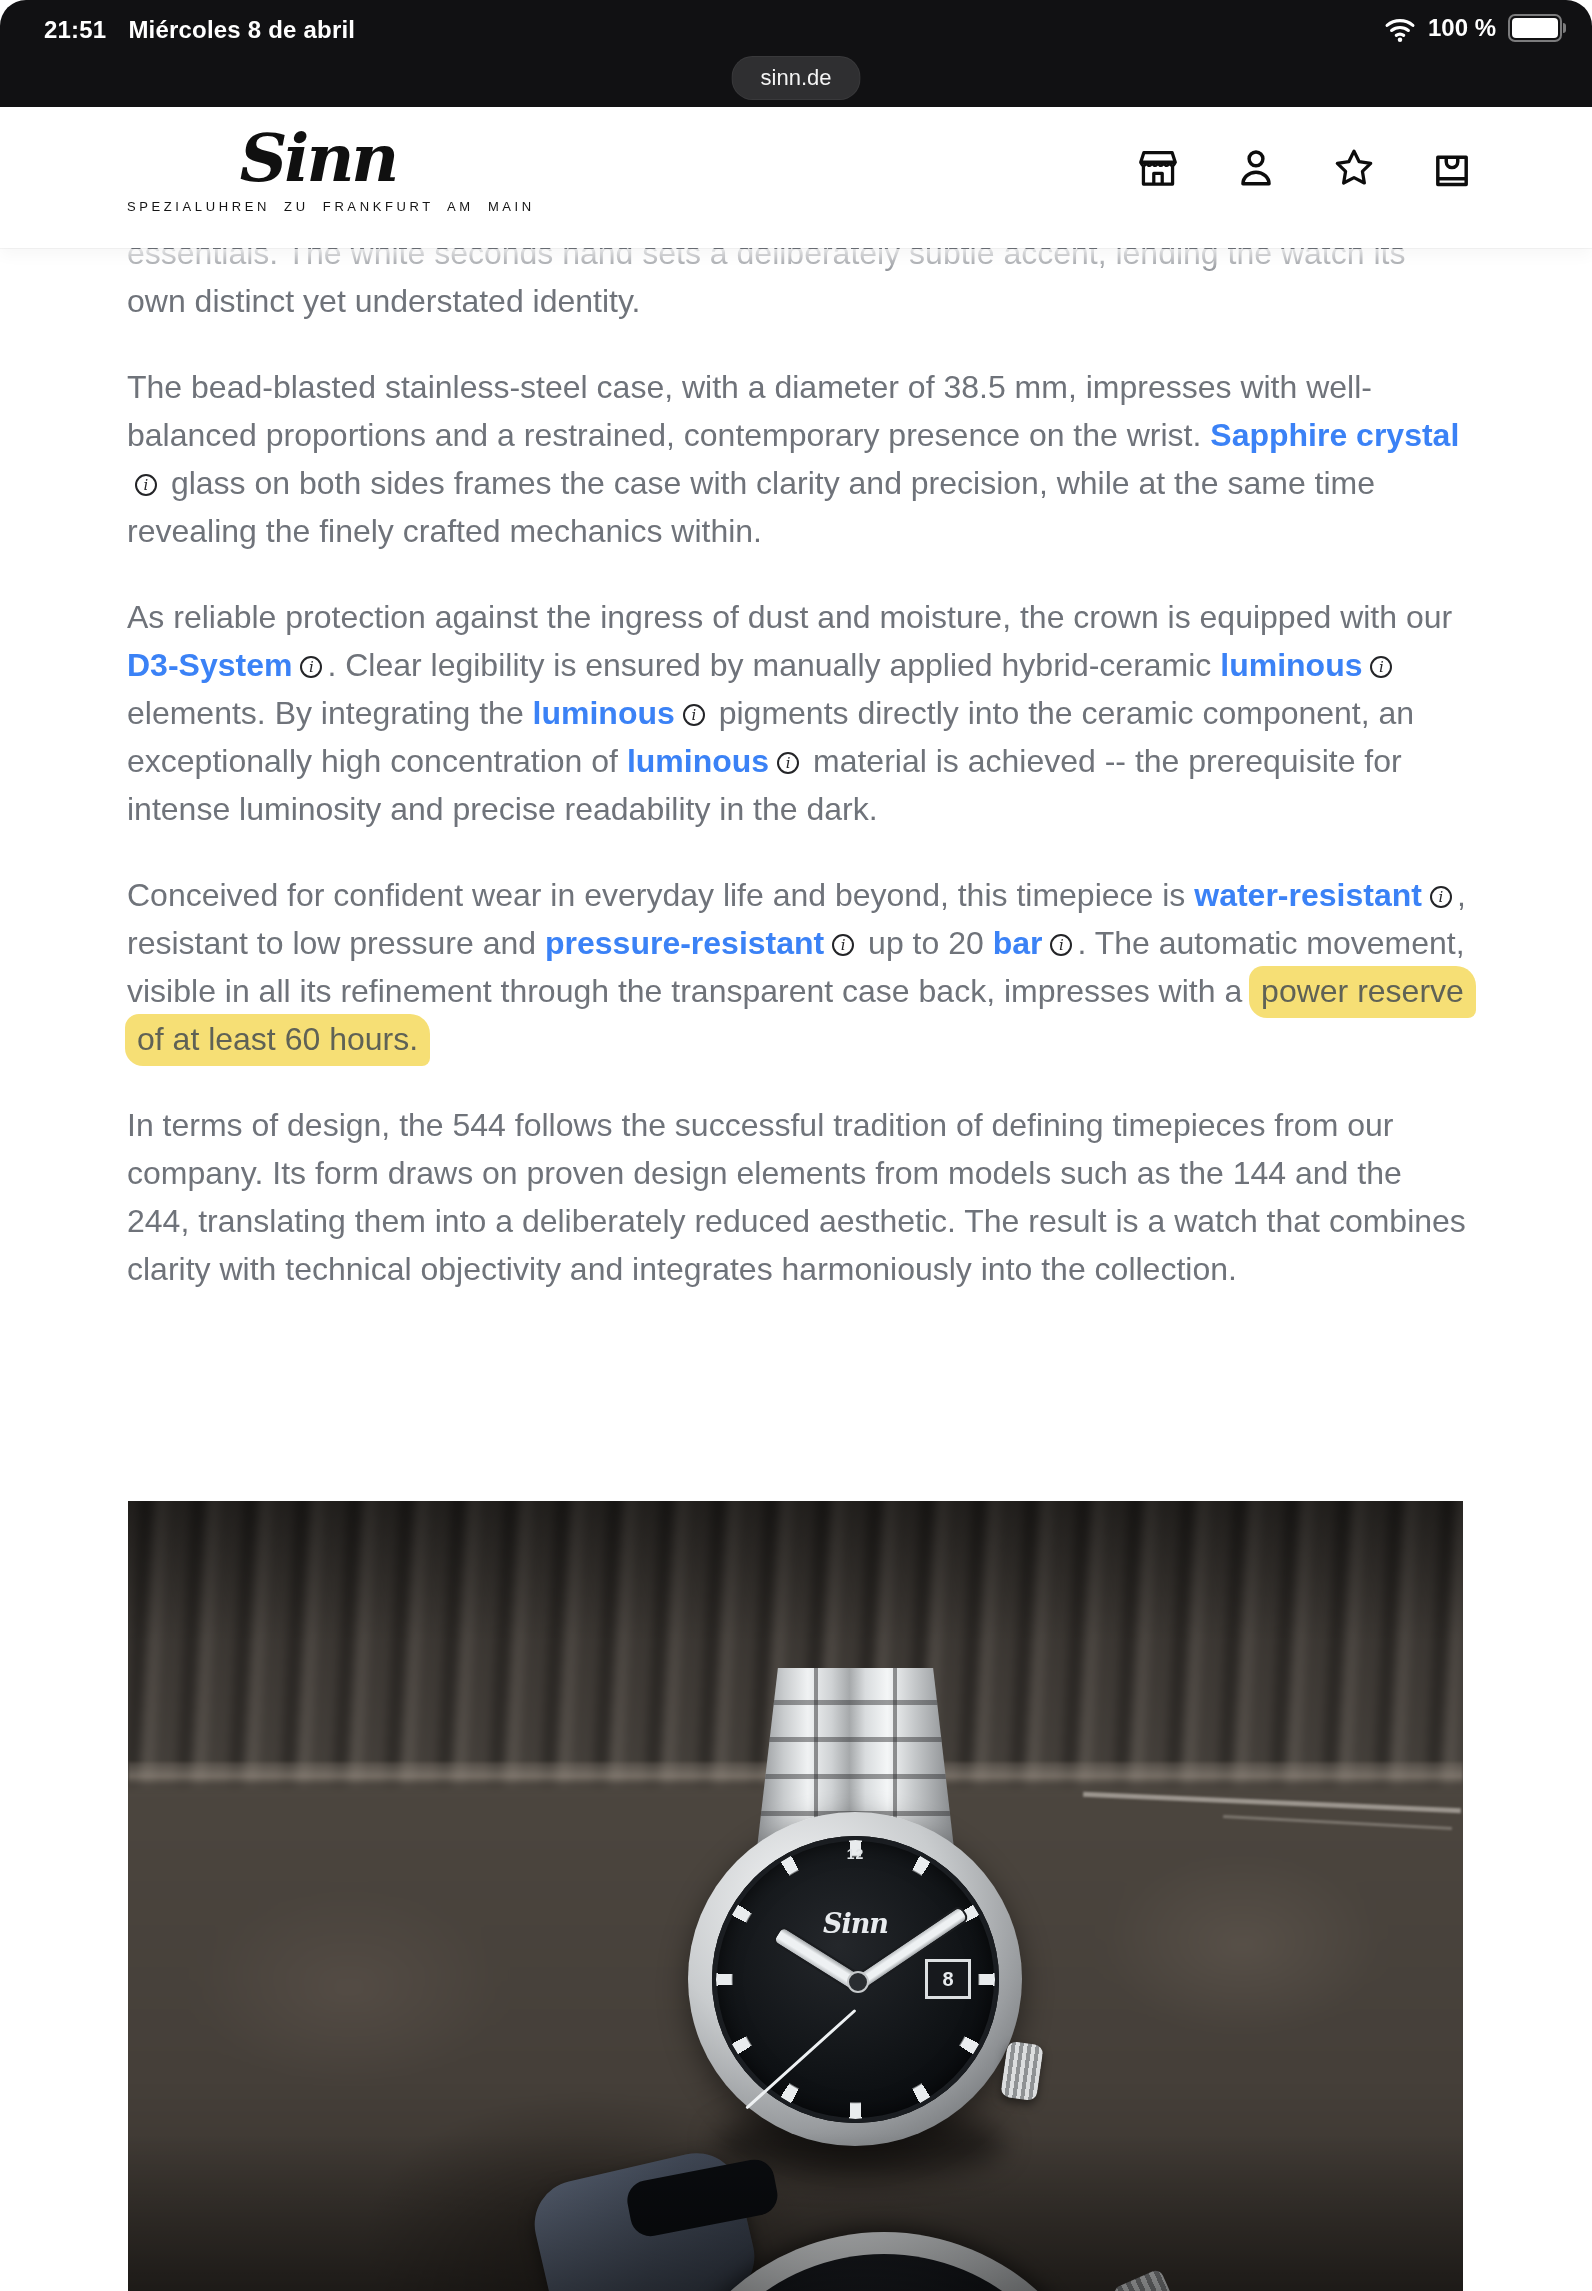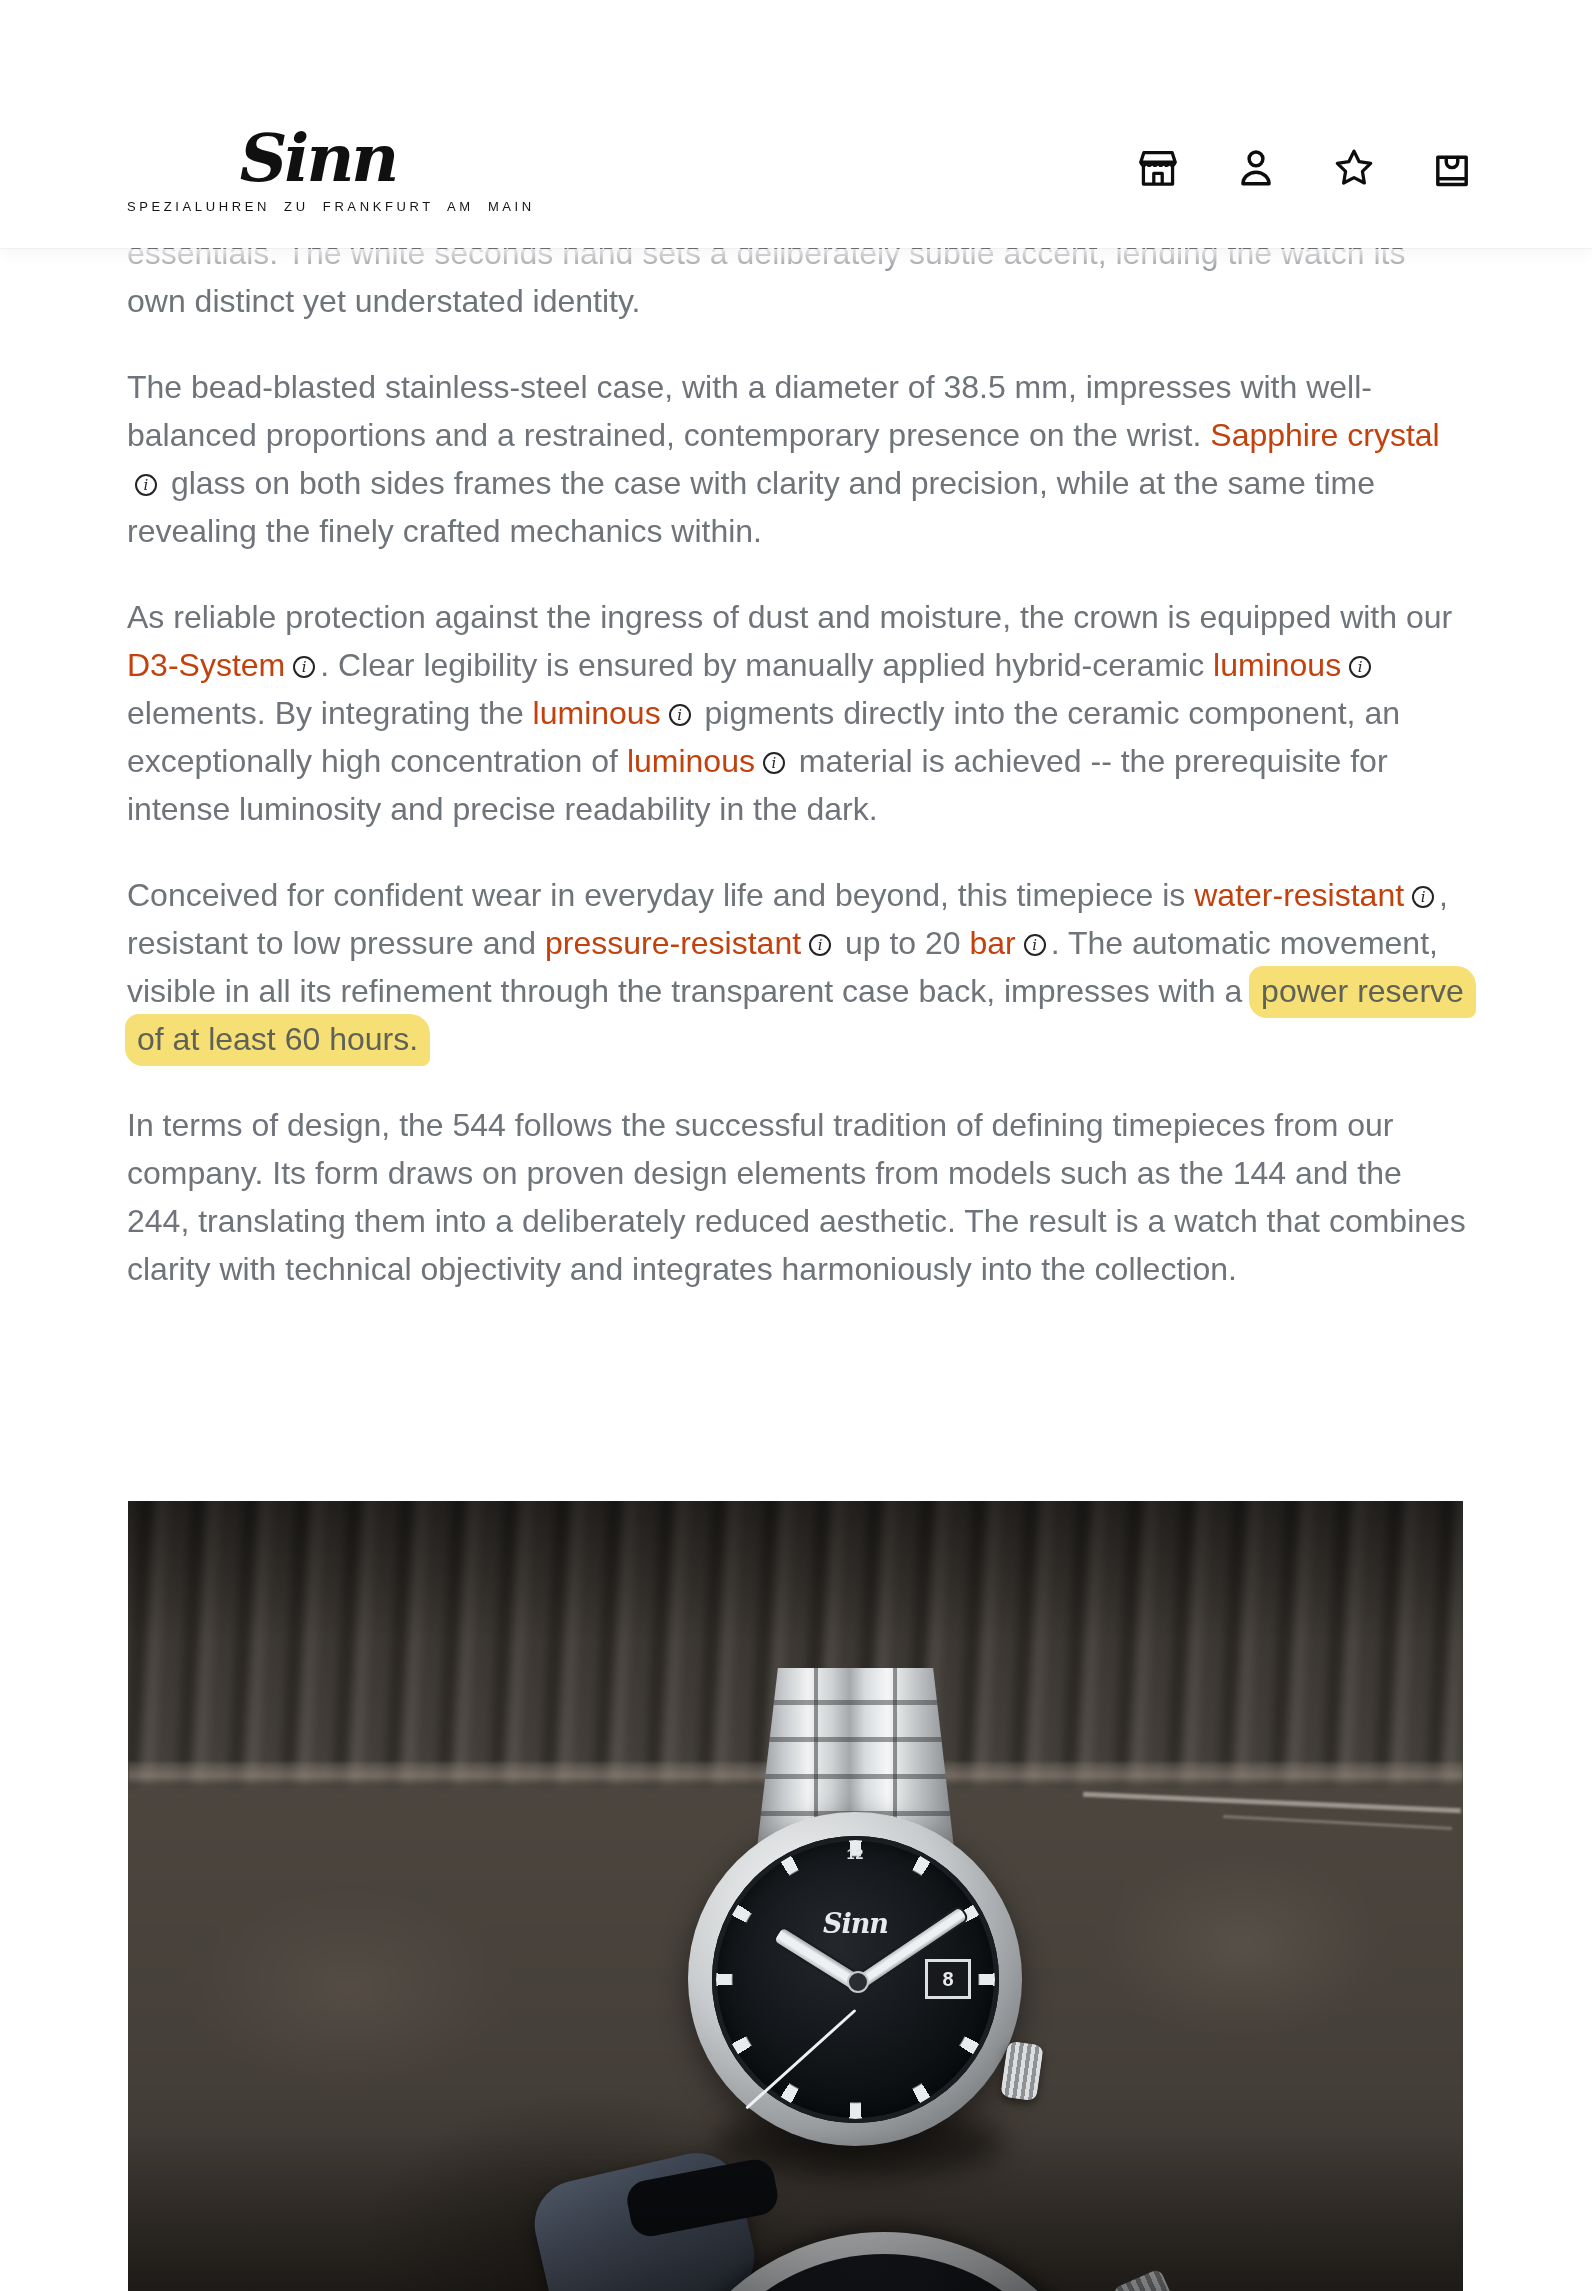--- a/index.html
+++ b/index.html
@@ -37,21 +37,21 @@
 
   
   .header-fade{position:absolute;left:0;top:249px;width:1592px;height:30px;z-index:40;
                background:linear-gradient(to bottom, rgba(255,255,255,.85), rgba(255,255,255,0));
                pointer-events:none;}
 
   
   .article{position:absolute;left:127px;top:229px;width:1345px;z-index:10;
            font-size:32px;line-height:48px;color:#6f737a;letter-spacing:0;}
   .article p{margin:0 0 38px 0;}
-  .article .term{color:#c2410c;font-weight:400;text-align:center;}
+  .article .term{color:#3b82f6;font-weight:700;text-align:center;}
   .info{display:inline-flex;justify-content:center;align-items:center;box-sizing:border-box;
         width:22px;height:22px;border:2px solid #232427;border-radius:50%;
         font-family:"DejaVu Serif", serif;font-style:italic;font-size:15px;line-height:16px;
         color:#232427;margin:0 5px 0 8px;transform:translateY(-4px);cursor:pointer;}
   .hl{background:#f6df75;color:#5f6256;padding:7px 12px 9px 12px;margin:0 -2px;
       border-radius:14px 20px 8px 18px;-webkit-box-decoration-break:clone;box-decoration-break:clone;}
 
   
   .photo{position:absolute;left:128px;top:1501px;width:1335px;height:790px;overflow:hidden;
          background:#3b3835;}
@@ -141,20 +141,42 @@
         background:linear-gradient(120deg,#5c6678,#434b59 55%,#343b47);transform:rotate(-13deg);
         box-shadow:0 6px 16px rgba(0,0,0,.5);}
   .strap-slot{position:absolute;left:96px;top:18px;width:149px;height:56px;border-radius:20px;
         background:#0a0c0f;transform:rotate(2deg);}
 </style>
 </head>
 <body>
 
 <div class="screen">
 
+  <div class="statusbar">
+    <div class="sb-left">
+      <span>21:51</span>
+      <span>Miércoles 8 de abril</span>
+    </div>
+    <div class="sb-right">
+      <span class="wifi">
+        <svg viewBox="0 0 24 22" fill="none" stroke="#ffffff" stroke-width="2.3" stroke-linecap="round">
+          <path d="M2.3 7.8a15 15 0 0 1 19.4 0"></path>
+          <path d="M5.7 11.6a10 10 0 0 1 12.6 0"></path>
+          <path d="M9.2 15.3a5 5 0 0 1 5.6 0"></path>
+          <circle cx="12" cy="18.6" r="1.7" fill="#ffffff" stroke="none"></circle>
+        </svg>
+      </span>
+      <span class="pct">100 %</span>
+      <span class="battery">
+        <span class="fill"></span>
+        <span class="nub"></span>
+      </span>
+    </div>
+    <div class="url-pill">sinn.de</div>
+  </div>
 
   <div class="siteheader">
     <div class="logo-block">
       <div class="logo-script">Sinn</div>
       <div class="logo-tagline">SPEZIALUHREN ZU FRANKFURT AM MAIN</div>
     </div>
     <div class="header-icons">
       <span class="hicon">
         <svg viewBox="0 0 24 24" fill="none" stroke="#0d0d0d" stroke-width="1.7" stroke-linejoin="round">
           <path d="M4.6 4h14.8L21 9H3z"></path>

